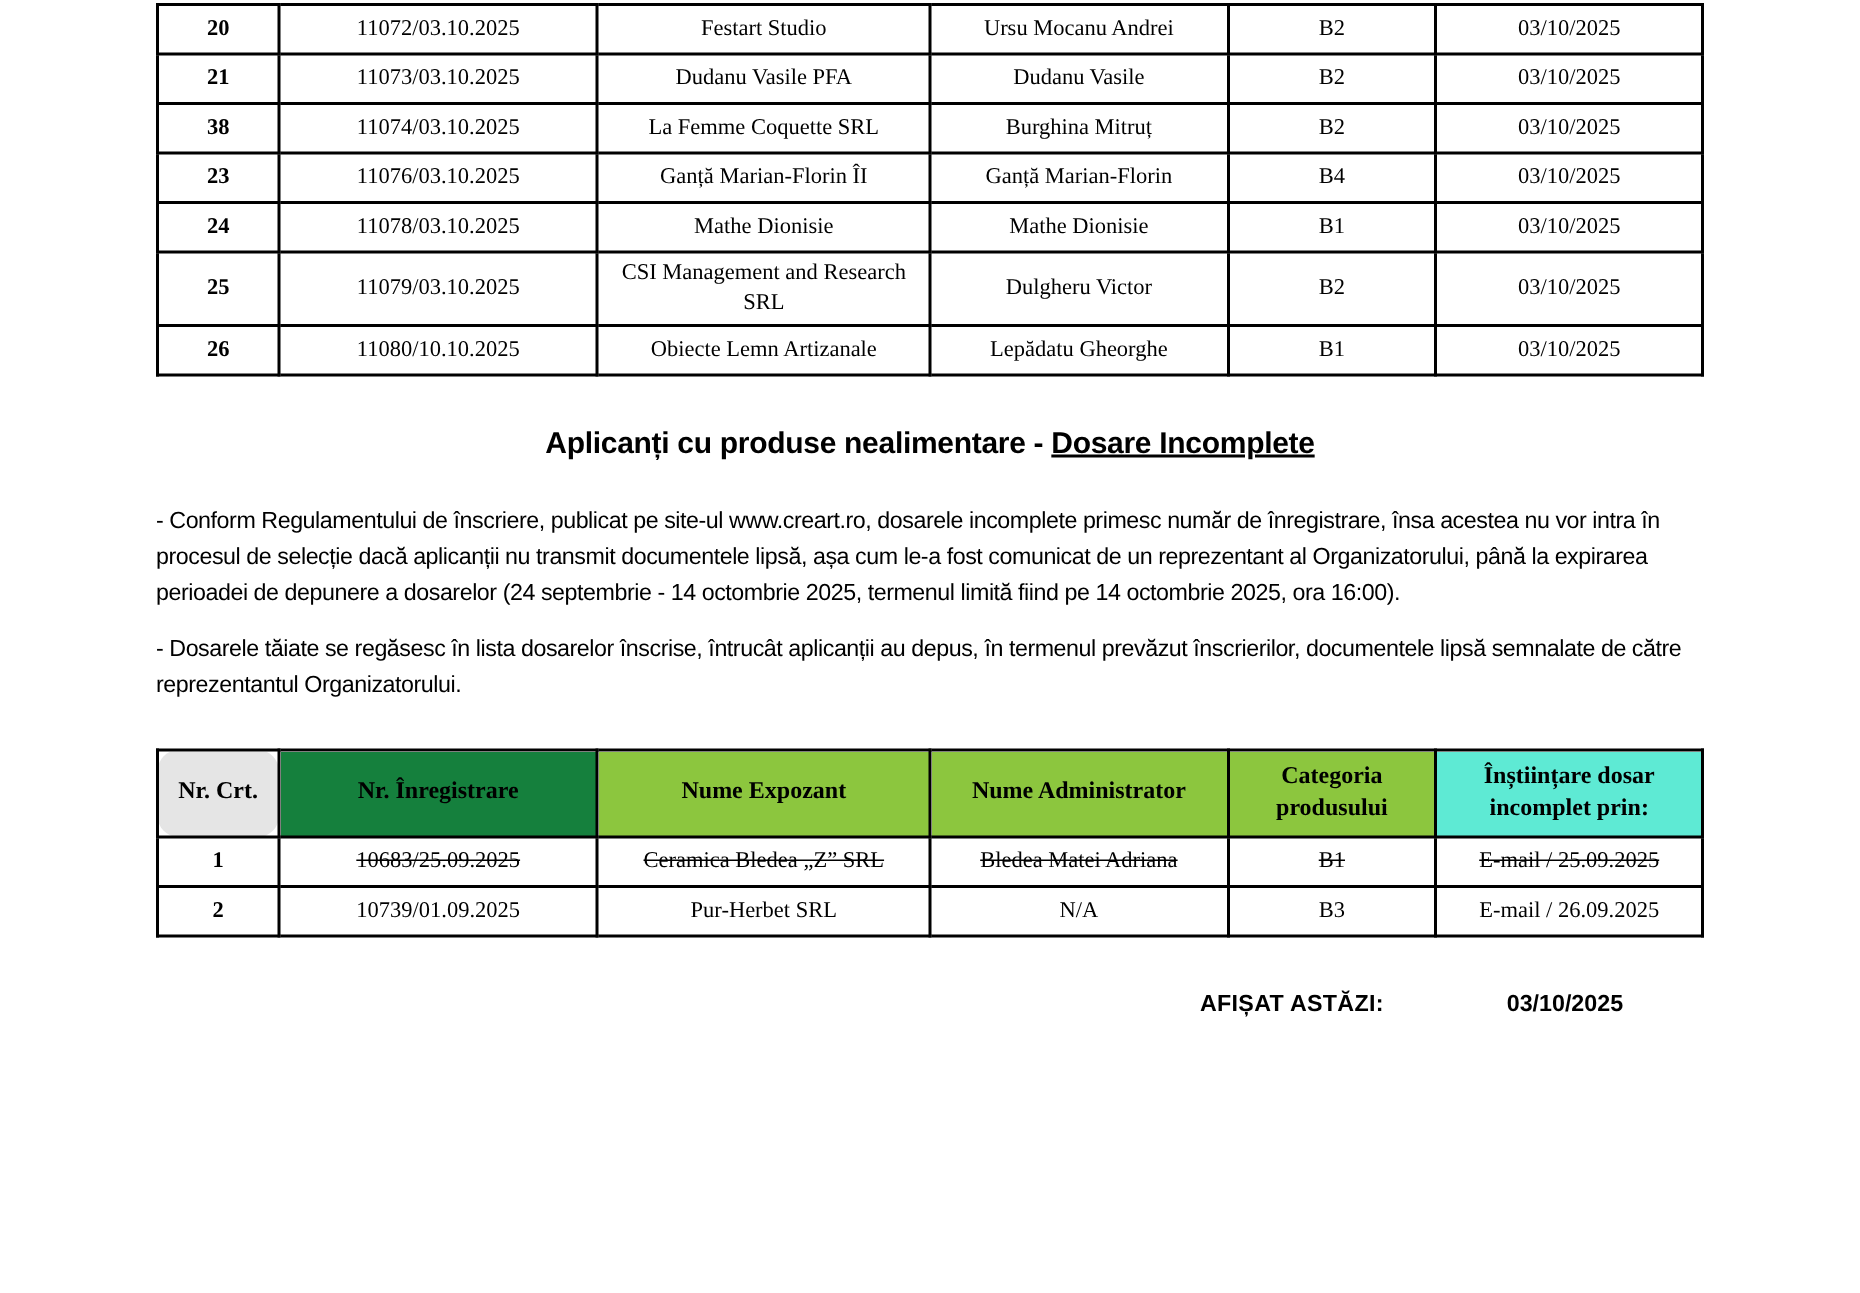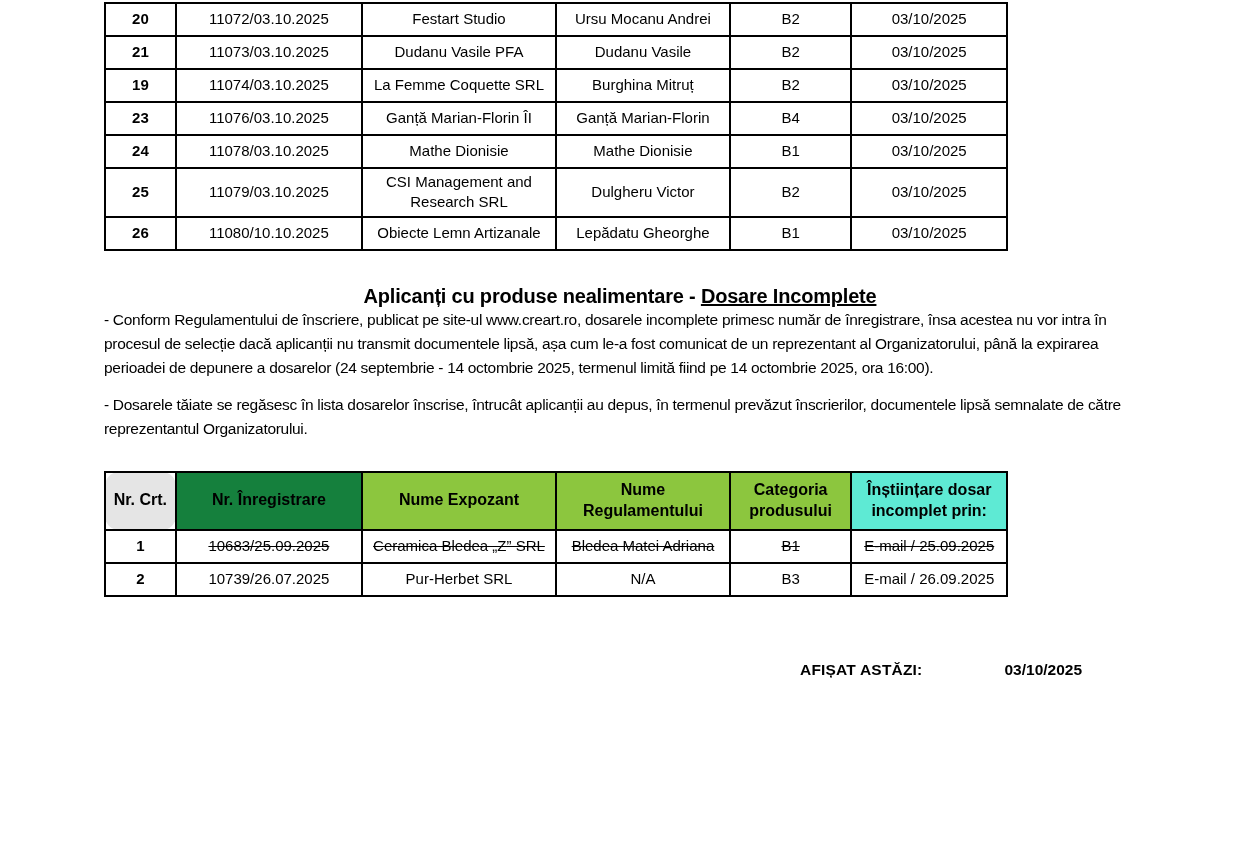--- a/index.html
+++ b/index.html
@@ -14,22 +14,23 @@
   .page {
     position: relative;
     width: 1032px;
     margin: 0;
     padding: 2px 104px 0 104px;
   }
 
   
   table.doc-table {
     border-collapse: collapse;
-    width: 904px;
+    width: 1032px;
     table-layout: fixed;
+    font-family: Liberation Serif, serif;
   }
   table.doc-table td, table.doc-table th {
     border: 2px solid #000000;
     text-align: center;
     vertical-align: middle;
     font-size: 15px;
     line-height: 1.35;
     padding: 3px 6px;
     overflow: hidden;
   }
@@ -48,41 +49,41 @@
   .section-heading {
     margin-top: 34px;
     text-align: center;
     font-size: 20px;
     font-weight: bold;
     letter-spacing: -0.2px;
   }
   .section-heading .underlined { text-decoration: underline; text-align: right; }
 
   
-  .notes { }
+  .notes { margin-top: 28px; }
   .note-paragraph {
     font-size: 15.5px;
     line-height: 24px;
     letter-spacing: -0.3px;
     margin: 0 0 13px 0;
   }
 
   
   .bottom-table-wrap { margin-top: 30px; }
   table.doc-table thead th {
     background: #8CC63E;
     font-weight: bold;
     font-size: 16px;
     height: 50px;
     line-height: 1.3;
   }
 
   
   .footer-row {
-    margin-top: 64px;
+    margin-top: 36px;
     display: flex;
     align-items: flex-start;
   }
   .footer-label {
     margin-left: 696px;
     font-size: 15.5px;
     font-weight: bold;
     letter-spacing: 0.2px;
     white-space: nowrap;
   }
@@ -118,21 +119,21 @@
         </tr>
         <tr>
           <td class="nr">21</td>
           <td>11073/03.10.2025</td>
           <td>Dudanu Vasile PFA</td>
           <td>Dudanu Vasile</td>
           <td>B2</td>
           <td>03/10/2025</td>
         </tr>
         <tr>
-          <td class="nr">19</td>
+          <td class="nr">38</td>
           <td>11074/03.10.2025</td>
           <td>La Femme Coquette SRL</td>
           <td>Burghina Mitruț</td>
           <td>B2</td>
           <td>03/10/2025</td>
         </tr>
         <tr>
           <td class="nr">23</td>
           <td>11076/03.10.2025</td>
           <td>Ganță Marian-Florin ÎI</td>
@@ -184,37 +185,37 @@
           <col class="c-exp">
         <col class="c-adm">
           <col class="c-cat">
           <col class="c-dat">
       </colgroup>
       <thead>
         <tr>
           <th style="background: #e5e5e5; border-radius: 14px;">Nr. Crt.</th>
           <th style="background: #15803d;">Nr. Înregistrare</th>
           <th style="background: rgb(140, 198, 62);">Nume Expozant</th>
-          <th style="background: rgb(140, 198, 62);">Nume Regulamentului</th>
+          <th style="background: rgb(140, 198, 62);">Nume Administrator</th>
           <th style="background: rgb(140, 198, 62);">Categoria produsului</th>
           <th style="background: #5eead4;">Înștiințare dosar incomplet prin:</th>
         </tr>
       </thead>
       <tbody>
           <tr>
             <td class="nr">1</td>
             <td class="struck">10683/25.09.2025</td>
             <td class="struck">Ceramica Bledea „Z” SRL</td>
             <td class="struck">Bledea Matei Adriana</td>
             <td class="struck">B1</td>
             <td class="struck">E-mail / 25.09.2025</td>
           </tr>
           <tr>
             <td class="nr">2</td>
-            <td>10739/26.07.2025</td>
+            <td>10739/01.09.2025</td>
             <td>Pur-Herbet SRL</td>
             <td>N/A</td>
             <td>B3</td>
             <td>E-mail / 26.09.2025</td>
           </tr>
         </tbody>
     </table>
   </div>
 
   <div class="footer-row">

